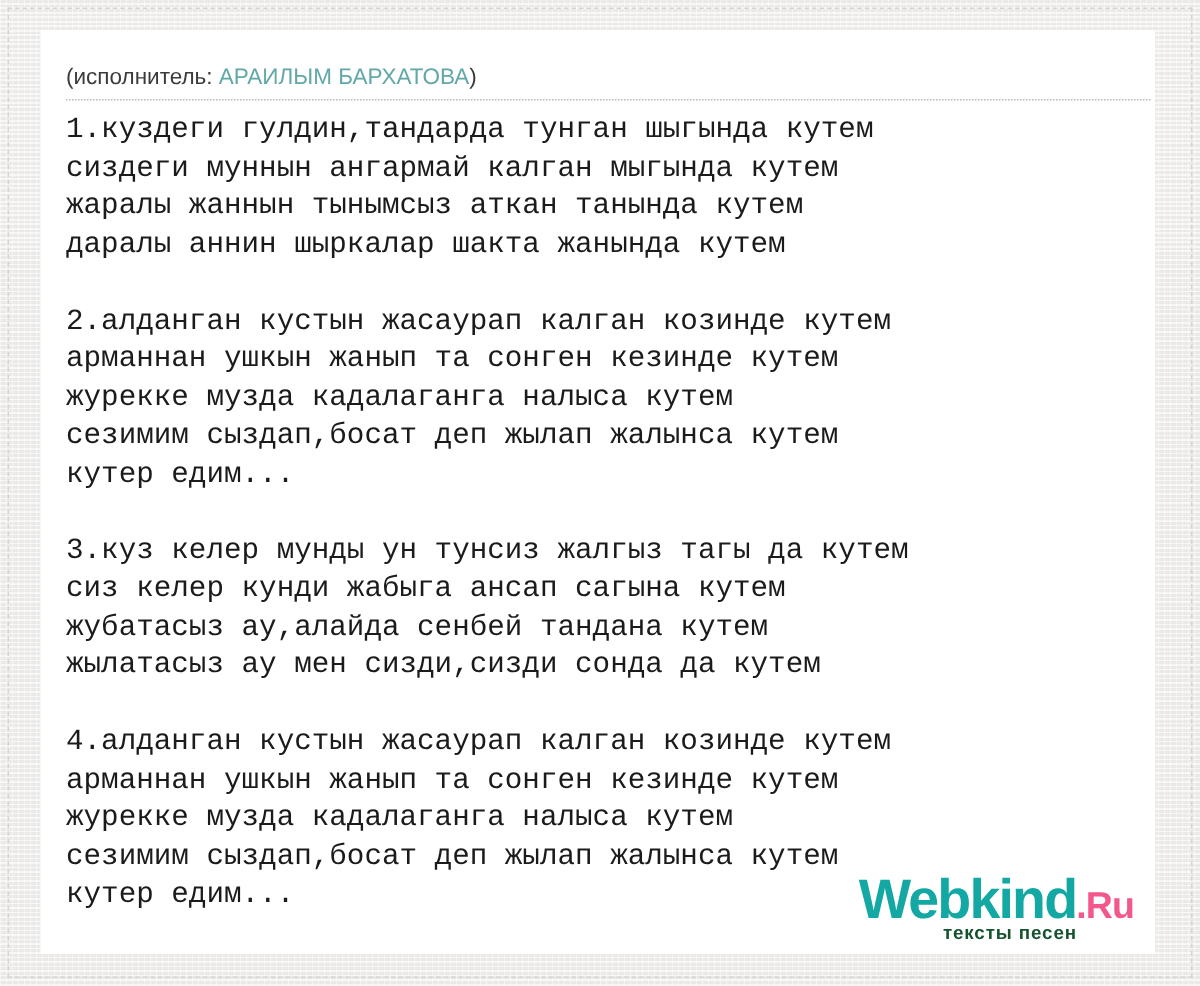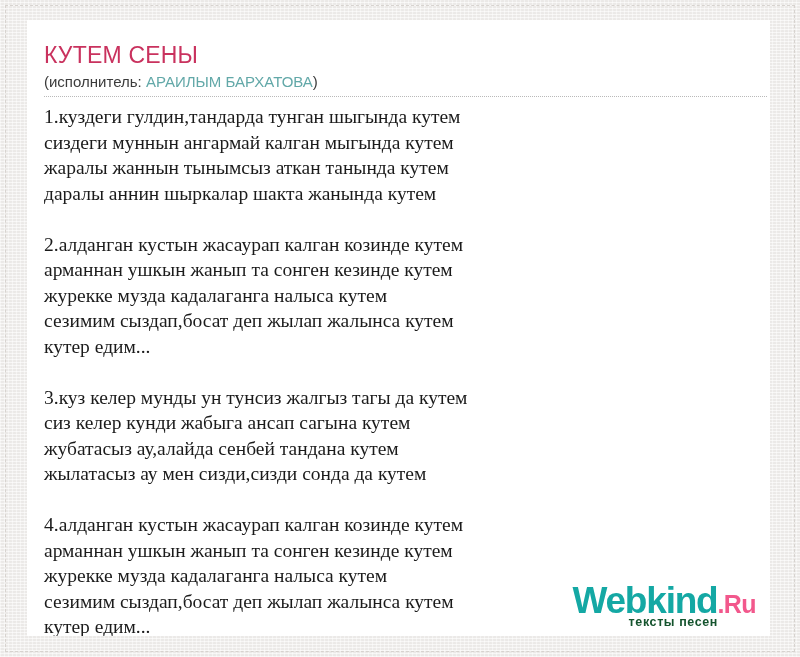--- a/index.html
+++ b/index.html
@@ -77,21 +77,21 @@
     height: 0;
     border: 0;
     border-top: 1px dotted #b9b9b9;
     margin: 0 0 0 0;
     width: 723px;
   }
 
   
   .lyrics-body {
     margin-top: 7px;
-    font-family: Liberation Serif, serif;
+    font-family: Liberation Mono, monospace;
     font-size: 19.5px;
     line-height: 25.5px;
     color: #1b1b1b;
     white-space: pre-wrap;
     word-wrap: break-word;
   }
 
   
   .site-logo {
     position: absolute;
@@ -125,21 +125,20 @@
   }
 </style>
 </head>
 <body>
 
 <div class="page-frame"></div>
 
 <div class="content-card">
   <div class="card-inner">
 
-    <h1 class="song-title">КУТЕМ СЕНЫ</h1>
 
     <p class="artist-line">
       <span>(исполнитель: </span><a href="#" class="artist-link">АРАИЛЫМ БАРХАТОВА</a><span>)</span>
     </p>
 
     <hr class="header-divider">
 
     <div class="lyrics-body">1.куздеги гулдин,тандарда тунган шыгында кутем
 сиздеги муннын ангармай калган мыгында кутем
 жаралы жаннын тынымсыз аткан танында кутем

